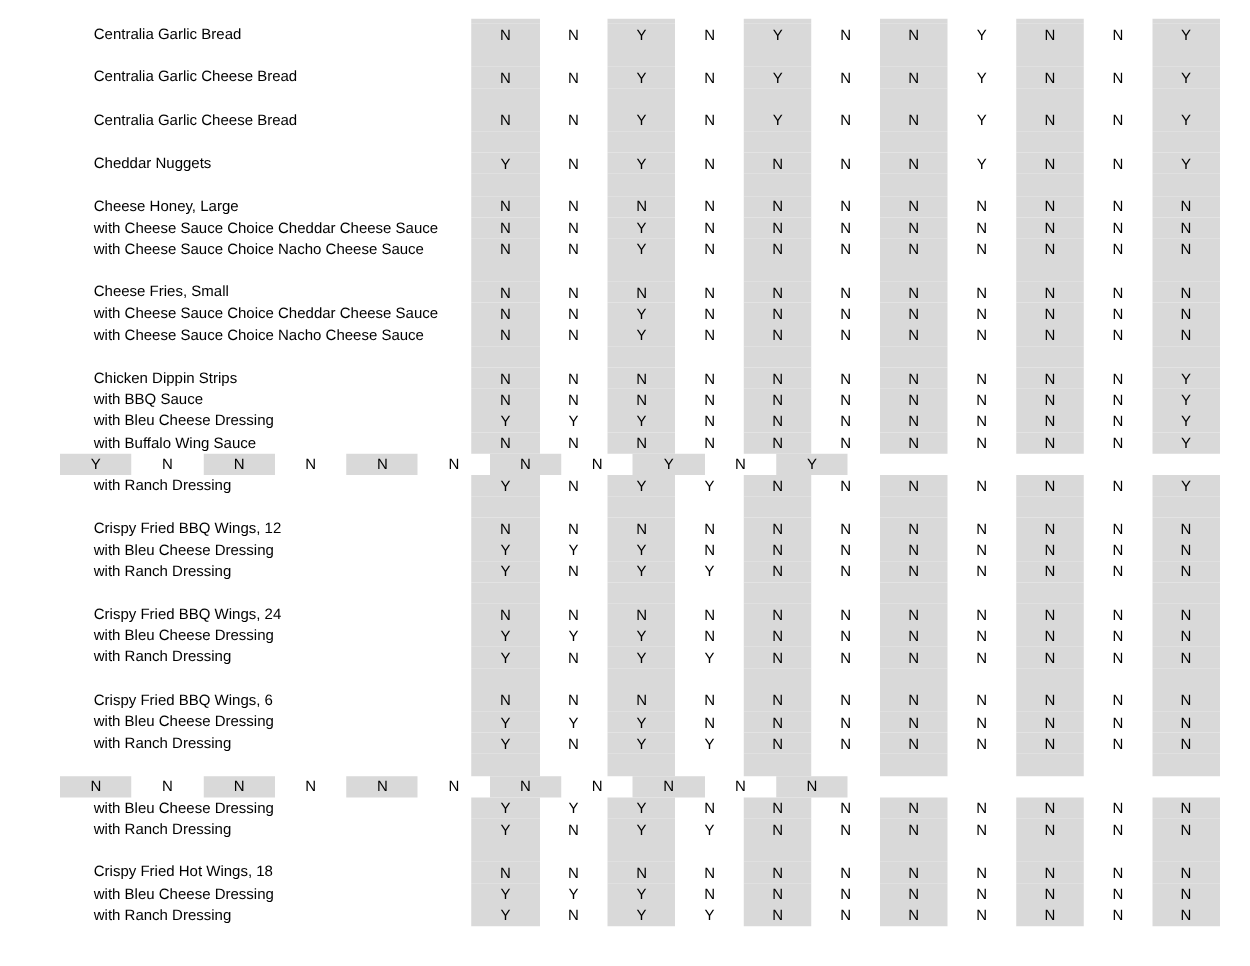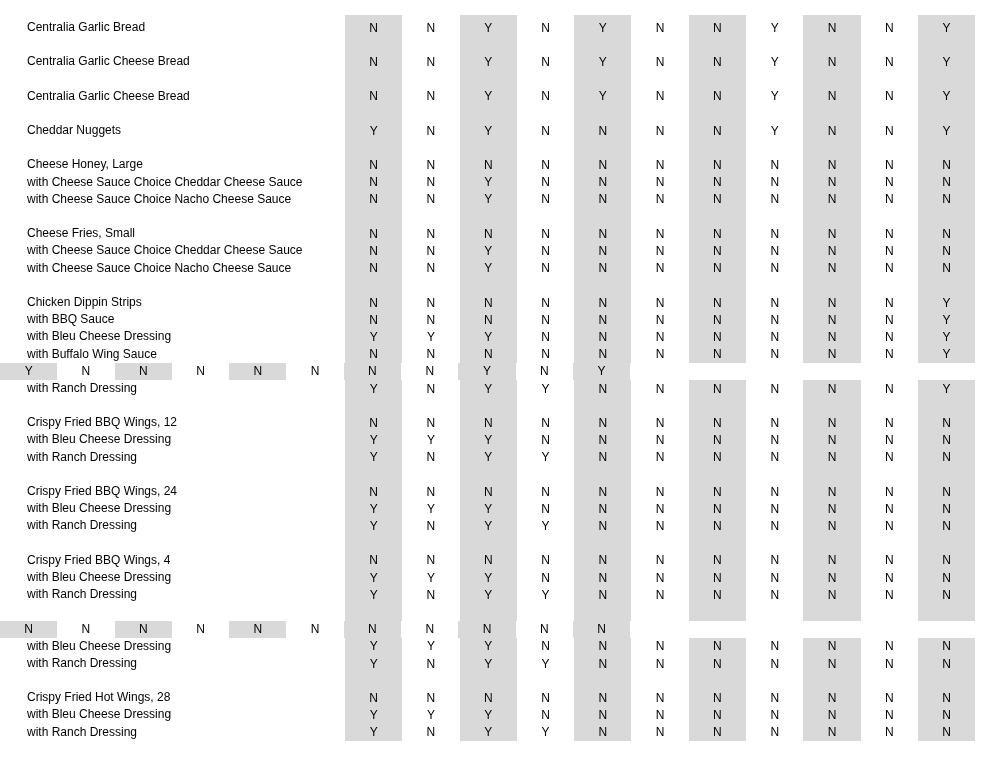--- a/index.html
+++ b/index.html
@@ -19,21 +19,22 @@
   }
   .table {
     position: absolute;
     top: 15px;
     left: 0;
     width: 976px;
   }
   .row {
     display: flex;
     height: 17.2px;
-    align-items: flex-end;
+    align-items: flex-start;
+    margin-left: 48px;
   }
   .row.pad { height: 4px; }
   .label-cell {
     width: 345px;
     padding-left: 27px;
     font-size: 12px;
     line-height: 17.2px;
     white-space: nowrap;
     overflow: hidden;
     color: #000000;
@@ -494,21 +495,21 @@
         <div class="val-cell" style="color: rgb(0, 0, 0);"></div>
         <div class="val-cell" style="background: rgb(217, 217, 217); color: rgb(0, 0, 0);"></div>
         <div class="val-cell" style="color: rgb(0, 0, 0);"></div>
         <div class="val-cell" style="background: rgb(217, 217, 217); color: rgb(0, 0, 0);"></div>
         <div class="val-cell" style="color: rgb(0, 0, 0);"></div>
         <div class="val-cell" style="background: rgb(217, 217, 217); color: rgb(0, 0, 0);"></div>
         <div class="val-cell" style="color: rgb(0, 0, 0);"></div>
         <div class="val-cell" style="background: rgb(217, 217, 217); color: rgb(0, 0, 0);"></div>
       </div>
       <div class="row">
-        <div class="label-cell">Crispy Fried BBQ Wings, 4</div>
+        <div class="label-cell">Crispy Fried BBQ Wings, 6</div>
         <div class="val-cell" style="background: rgb(217, 217, 217); color: rgb(0, 0, 0);">N</div>
         <div class="val-cell" style="color: rgb(0, 0, 0);">N</div>
         <div class="val-cell" style="background: rgb(217, 217, 217); color: rgb(0, 0, 0);">N</div>
         <div class="val-cell" style="color: rgb(0, 0, 0);">N</div>
         <div class="val-cell" style="background: rgb(217, 217, 217); color: rgb(0, 0, 0);">N</div>
         <div class="val-cell" style="color: rgb(0, 0, 0);">N</div>
         <div class="val-cell" style="background: rgb(217, 217, 217); color: rgb(0, 0, 0);">N</div>
         <div class="val-cell" style="color: rgb(0, 0, 0);">N</div>
         <div class="val-cell" style="background: rgb(217, 217, 217); color: rgb(0, 0, 0);">N</div>
         <div class="val-cell" style="color: rgb(0, 0, 0);">N</div>
@@ -605,21 +606,21 @@
         <div class="val-cell" style="color: rgb(0, 0, 0);"></div>
         <div class="val-cell" style="background: rgb(217, 217, 217); color: rgb(0, 0, 0);"></div>
         <div class="val-cell" style="color: rgb(0, 0, 0);"></div>
         <div class="val-cell" style="background: rgb(217, 217, 217); color: rgb(0, 0, 0);"></div>
         <div class="val-cell" style="color: rgb(0, 0, 0);"></div>
         <div class="val-cell" style="background: rgb(217, 217, 217); color: rgb(0, 0, 0);"></div>
         <div class="val-cell" style="color: rgb(0, 0, 0);"></div>
         <div class="val-cell" style="background: rgb(217, 217, 217); color: rgb(0, 0, 0);"></div>
       </div>
       <div class="row">
-        <div class="label-cell">Crispy Fried Hot Wings, 28</div>
+        <div class="label-cell">Crispy Fried Hot Wings, 18</div>
         <div class="val-cell" style="background: rgb(217, 217, 217); color: rgb(0, 0, 0);">N</div>
         <div class="val-cell" style="color: rgb(0, 0, 0);">N</div>
         <div class="val-cell" style="background: rgb(217, 217, 217); color: rgb(0, 0, 0);">N</div>
         <div class="val-cell" style="color: rgb(0, 0, 0);">N</div>
         <div class="val-cell" style="background: rgb(217, 217, 217); color: rgb(0, 0, 0);">N</div>
         <div class="val-cell" style="color: rgb(0, 0, 0);">N</div>
         <div class="val-cell" style="background: rgb(217, 217, 217); color: rgb(0, 0, 0);">N</div>
         <div class="val-cell" style="color: rgb(0, 0, 0);">N</div>
         <div class="val-cell" style="background: rgb(217, 217, 217); color: rgb(0, 0, 0);">N</div>
         <div class="val-cell" style="color: rgb(0, 0, 0);">N</div>

